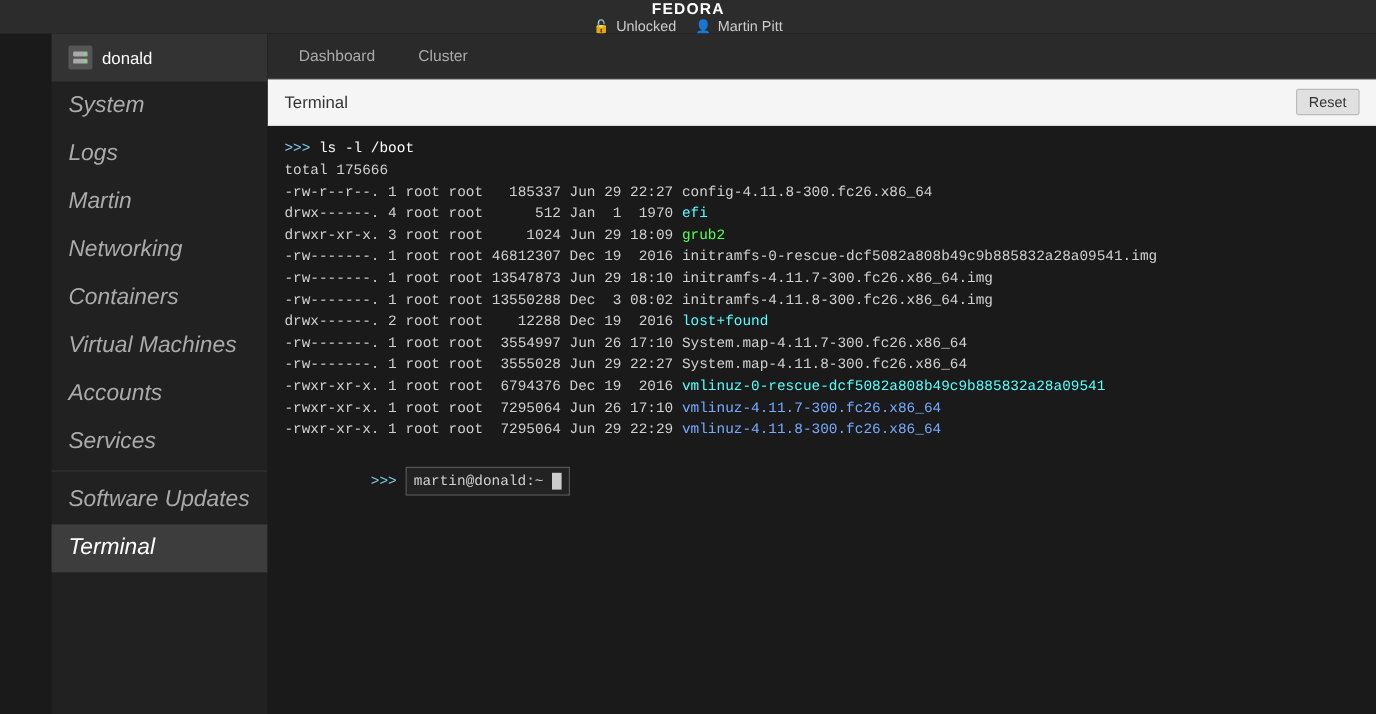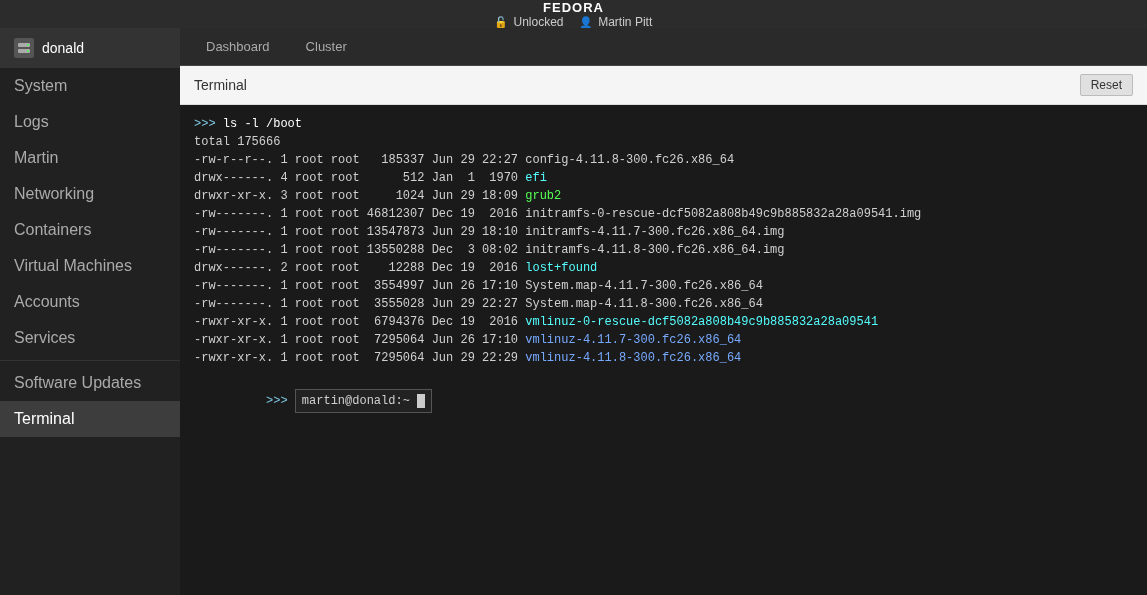--- a/index.html
+++ b/index.html
@@ -9,33 +9,33 @@
     #topbar {
       display: flex; align-items: center; justify-content: space-between;
       background: #2c2c2c; height: 28px; padding: 0 10px; flex-direction: column;
     }
     #topbar-title { color: #fff; font-weight: bold; font-size: 13px; letter-spacing: 1px; }
     #topbar-right { display: flex; align-items: center; gap: 16px; }
     .topbar-item { display: flex; align-items: center; gap: 5px; color: #ccc; font-size: 12px; }
     .topbar-icon { font-size: 11px; }
 
     
-    #layout { display: flex; height: calc(595px - 28px); }
+    #layout { display: flex; height: calc(595px - 28px); padding-left: 43px; }
 
     
     #sidebar { width: 180px; background: #212121; flex-shrink: 0; display: flex; flex-direction: column; }
     #server-item {
       display: flex; align-items: center; gap: 8px;
       padding: 10px 14px; background: #333; color: #fff; font-size: 14px;
     }
     .server-icon { width: 20px; height: 20px; background: #555; display: flex; align-items: center; justify-content: center; border-radius: 2px; }
     #nav { display: flex; flex-direction: column; flex: 1; }
     .nav-item {
-      padding: 9px 14px; color: #aaa; font-size: 16px; cursor: pointer;
-      display: flex; align-items: center;
+      padding: 9px 14px; color: #aaa; font-size: 19px; cursor: pointer;
+      display: flex; align-items: center; font-style: italic;
     }
     .nav-item.active { background: #3d3d3d; color: #fff; }
     .nav-divider { height: 1px; background: #333; margin: 4px 0; }
 
     
     #main { flex: 1; display: flex; flex-direction: column; background: #1e1e1e; }
 
     
     #tabbar {
       display: flex; align-items: center; background: #2a2a2a;

